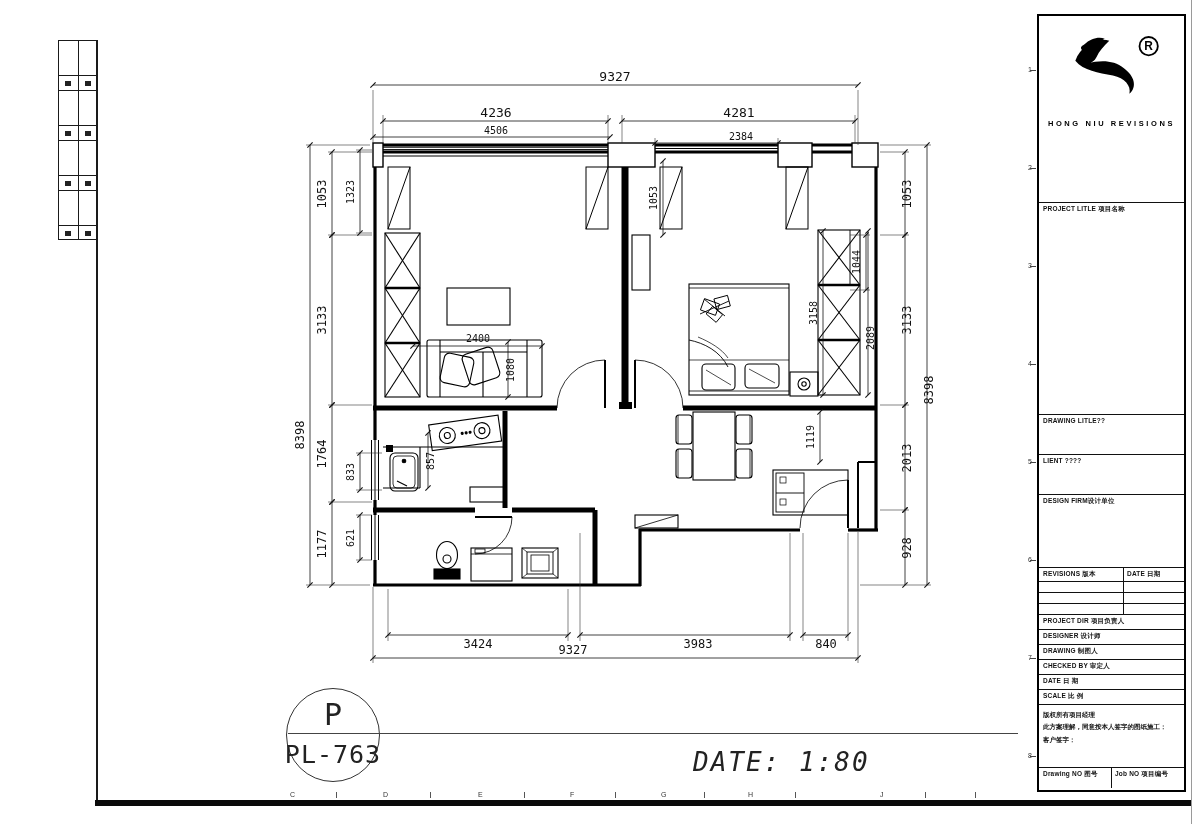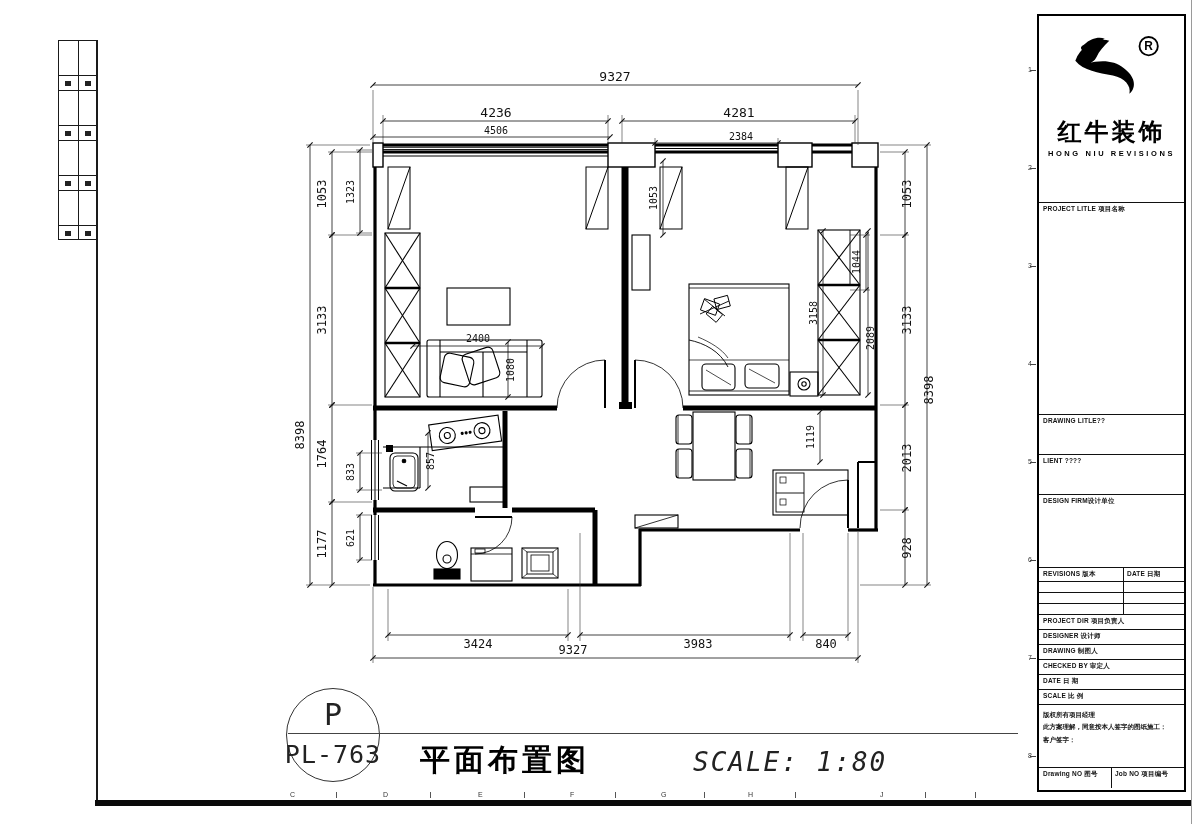--- a/index.html
+++ b/index.html
@@ -477,22 +477,21 @@
         <line x1="527.4" y1="359.6" x2="532.6" y2="354.4" stroke="#111" stroke-width="1.1"></line>
         <line x1="527.4" y1="409.6" x2="532.6" y2="404.4" stroke="#111" stroke-width="1.1"></line>
         <text x="524" y="382" font-size="10" text-anchor="middle" transform="rotate(-90 524 382)">1119</text>
       </g>
   </svg>
 
   <div class="fp-circle"></div>
   <div class="fp-line"></div>
   <div class="fp-p">P</div>
   <div class="fp-no">PL-763</div>
-  <div class="fp-title">平面布置图</div>
-  <div class="fp-scale">SCALE: 1:80</div>
+  <div class="fp-scale">DATE: 1:80</div>
 
   <div id="grid-letters">
       <span class="gl" style="left: 290px;">C</span>
       <span class="gl" style="left: 383px;">D</span>
       <span class="gl" style="left: 478px;">E</span>
       <span class="gl" style="left: 570px;">F</span>
       <span class="gl" style="left: 661px;">G</span>
       <span class="gl" style="left: 748px;">H</span>
       <span class="gl" style="left: 880px;">J</span>
       <span class="gt" style="left: 336px;"></span>
@@ -525,21 +524,20 @@
 
   <div class="tb">
     <div class="logo-wrap">
       <svg class="logo-svg" viewBox="0 0 120 84">
         <path fill="#000" d="M20,32 C26,15 44,6 57,10 C51,16 46,21 43,28 C41,32 38,34 33,35
                  C47,31 62,31 73,40 C84,48 88,60 79,68 C81,59 74,51 61,48 C45,45 29,43 20,32 Z"></path>
         <path fill="#000" d="M30,14 C36,8 46,5 52,8 C47,11 43,14 40,19 C36,24 30,24 27,20 C25,17 27,16 30,14 Z"></path>
         <circle cx="100" cy="16" r="10" fill="none" stroke="#000" stroke-width="2"></circle>
         <text x="100" y="20.5" font-size="13" font-weight="bold" text-anchor="middle" font-family="Liberation Sans, sans-serif">R</text>
       </svg>
-      <div class="brand-cn">红牛装饰</div>
       <div class="brand-en">HONG NIU REVISIONS</div>
     </div>
 
     <div class="tb-row" style="top:186px;height:212px;"><span>PROJECT LITLE 项目名称</span></div>
     <div class="tb-row" style="top:398px;height:40px;"><span>DRAWING LITLE??</span></div>
     <div class="tb-row" style="top:438px;height:40px;"><span>LIENT ????</span></div>
     <div class="tb-row" style="top:478px;height:73px;"><span>DESIGN FIRM设计单位</span></div>
 
     <div class="tb-row tb-split" style="top:551px;height:14px;">
       <span>REVISIONS 版本</span>

